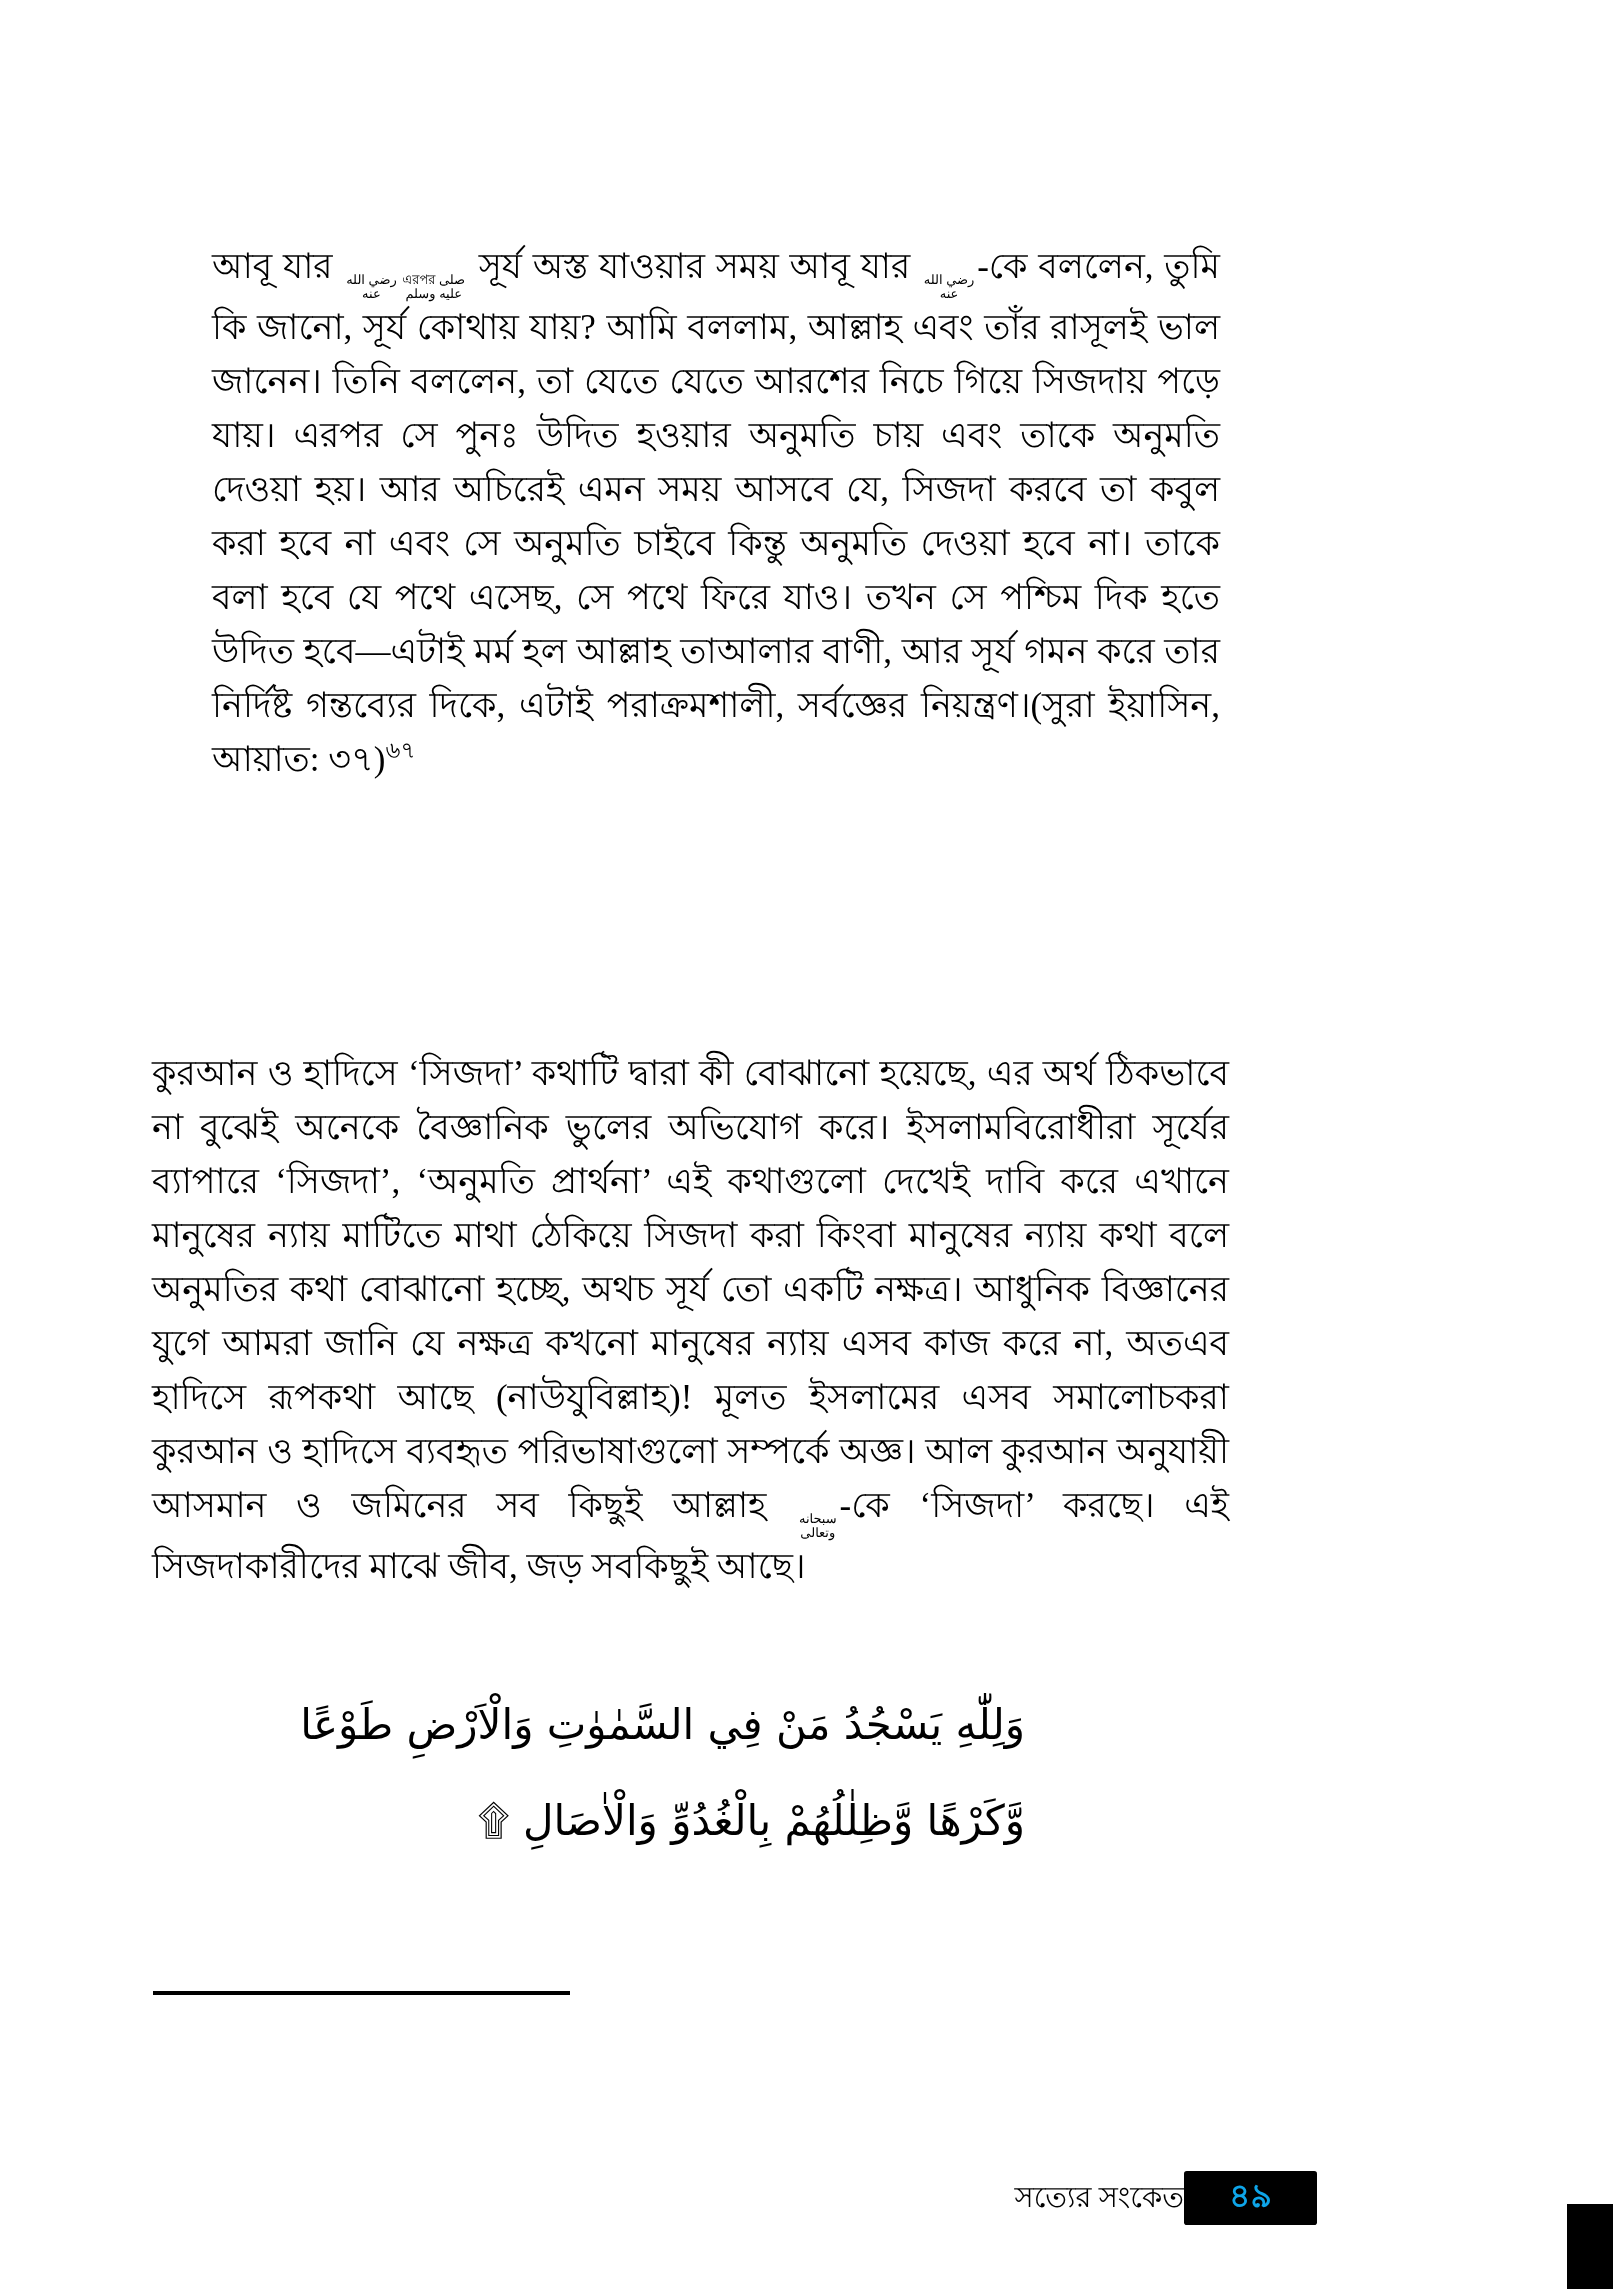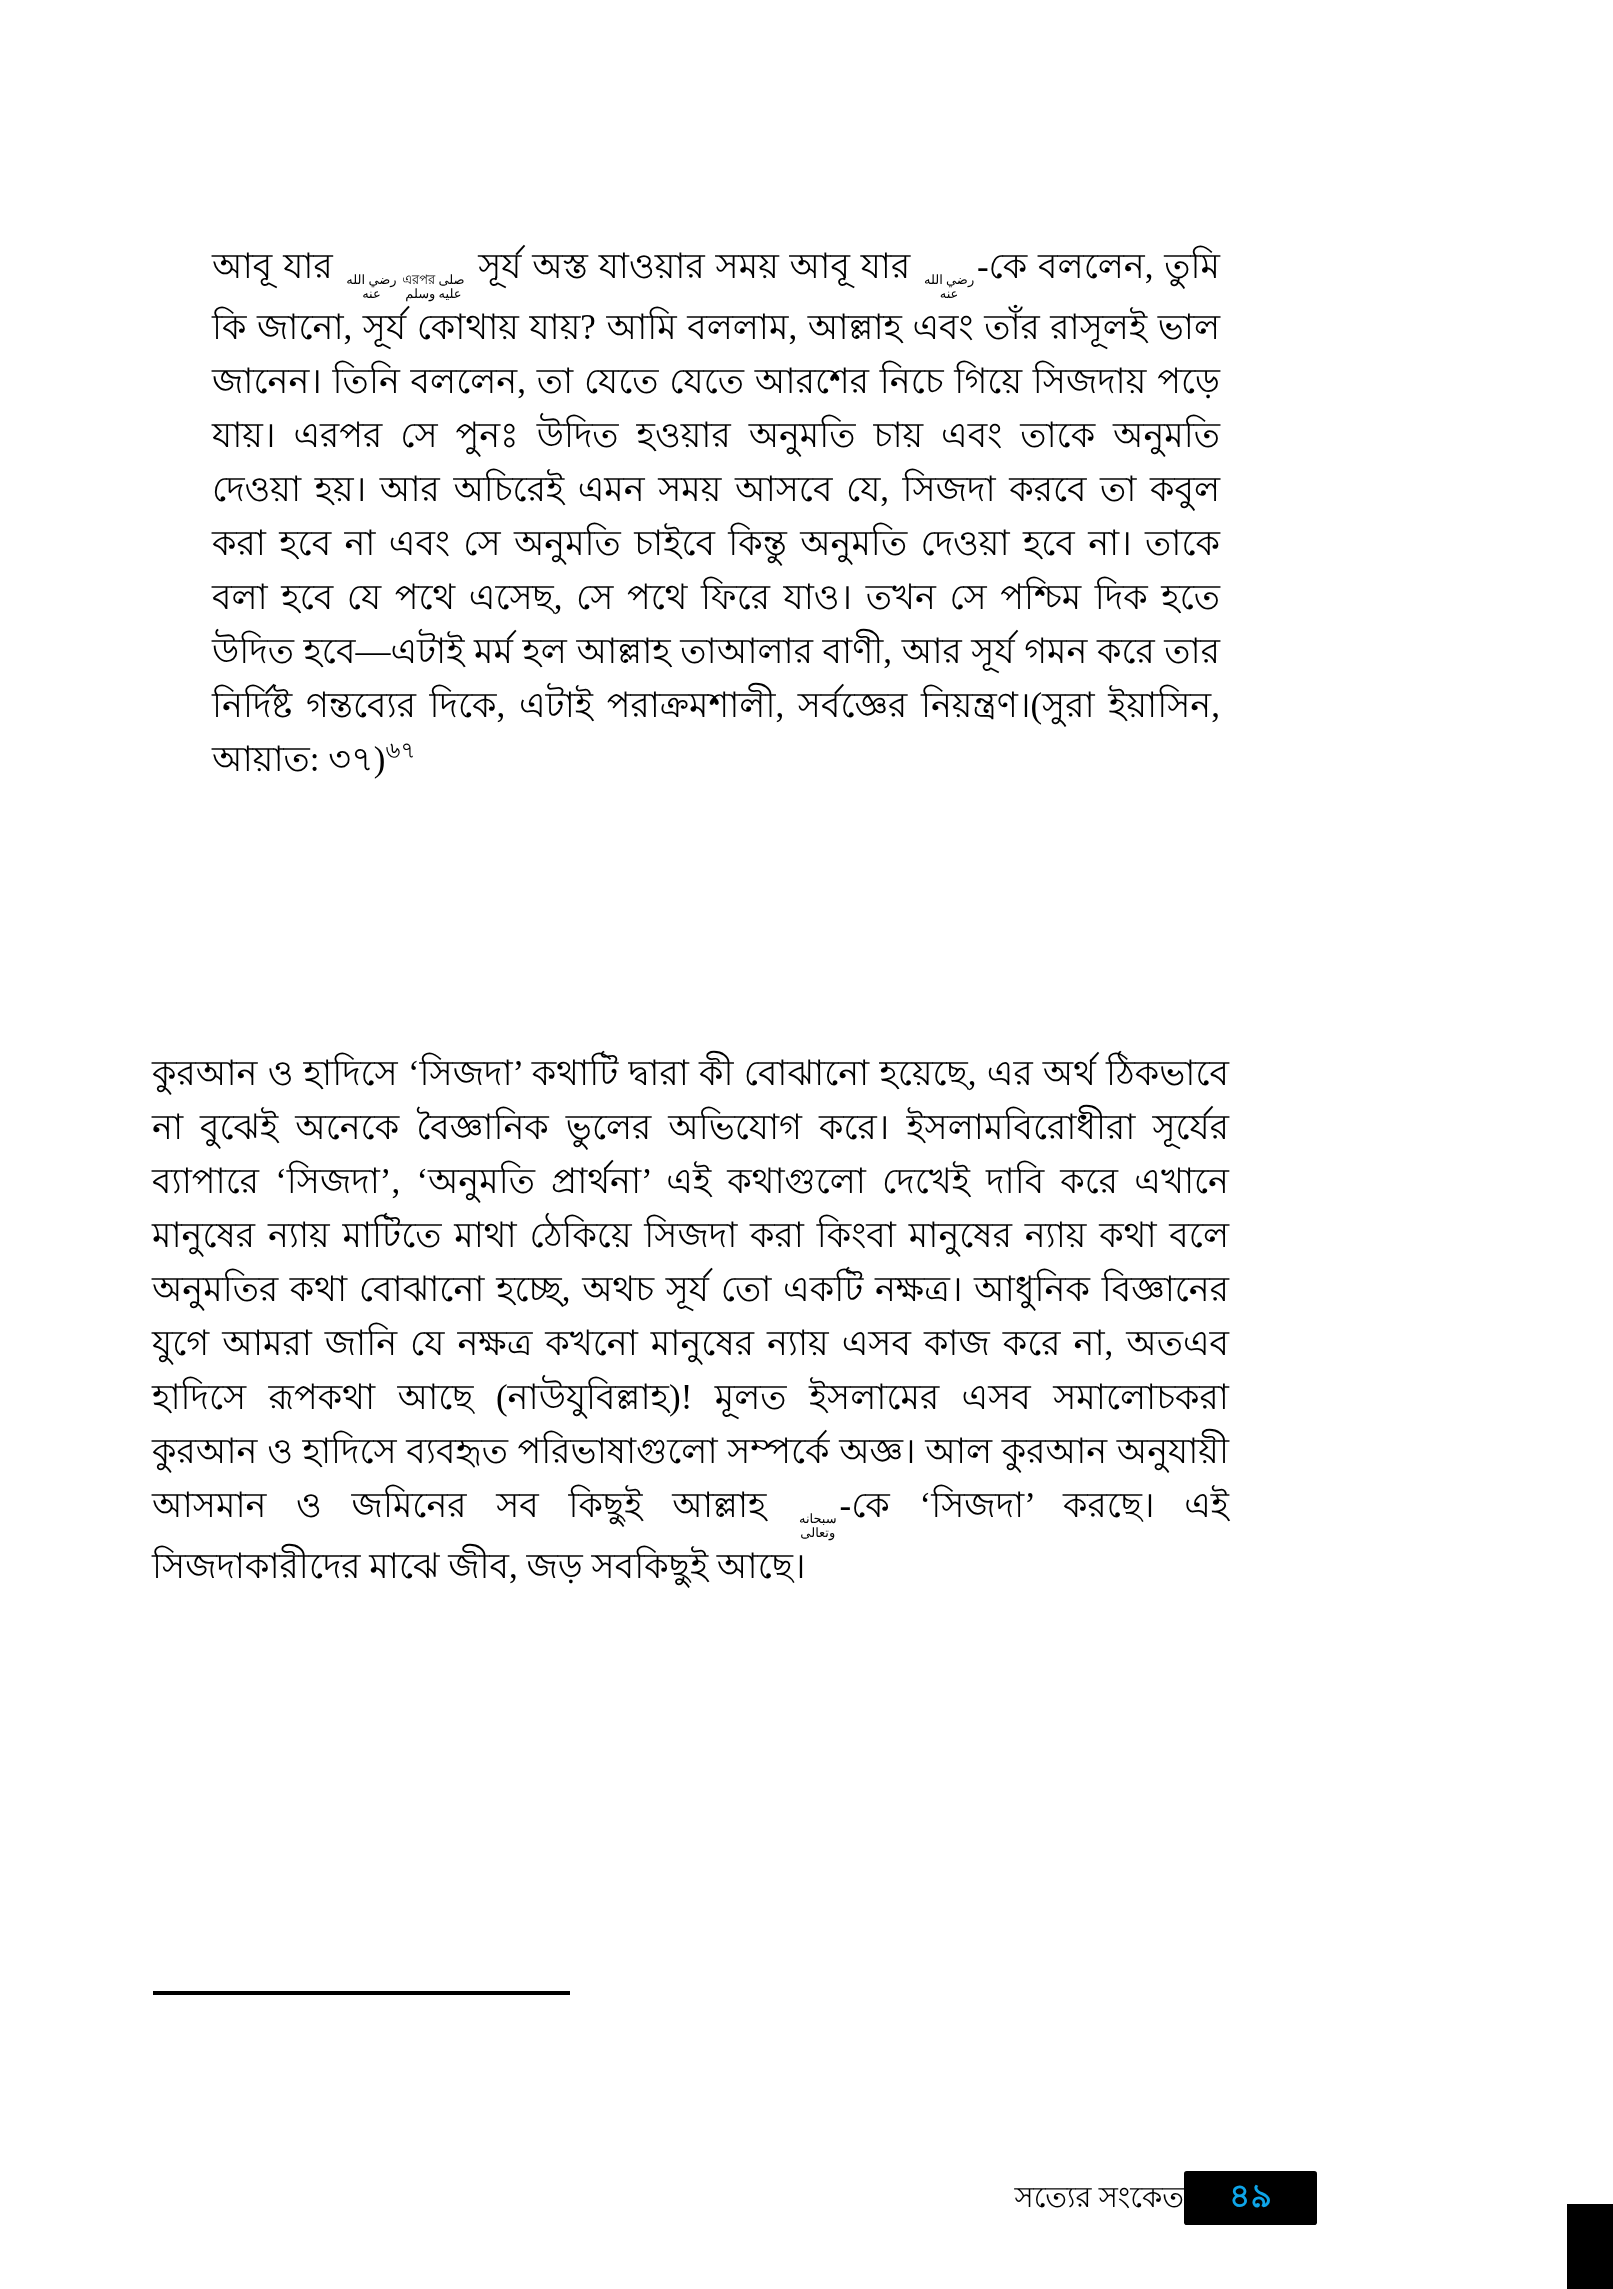--- a/index.html
+++ b/index.html
@@ -14,21 +14,21 @@
     position:absolute;left:212px;top:205px;width:1008px;
     font-size:35px;line-height:54px;text-align:justify;
   }
   .quote b{font-weight:400;}
   .fn-mark{
     font-size:23px;position:relative;top:-13px;line-height:0;
   }
   .sym{
     display:inline-flex;flex-direction:column;align-items:center;justify-content:center;
     font-size:13px;line-height:1.1;vertical-align:-5.5px;
-    direction:rtl;font-family:Liberation Serif, serif;
+    direction:rtl;font-family:Liberation Sans, sans-serif;
     padding:0 2.8px;
   }
   .heading{
     position:absolute;left:152px;top:930px;width:1077px;
     font-size:38px;font-weight:700;line-height:1.2;
   }
   .body-par{
     position:absolute;left:152px;top:1012px;width:1077px;
     font-size:35px;line-height:54px;text-align:justify;
   }
@@ -75,20 +75,21 @@
         <span>رضي الله</span>
         <span>عنه</span>
       </span><span>-কে বললেন, </span><b>তুমি কি জানো, সূর্য কোথায় যায়? </b><span>আমি বললাম, আল্লাহ এবং তাঁর রাসূলই ভাল জানেন। তিনি বললেন, </span><b>তা যেতে যেতে আরশের নিচে গিয়ে সিজদায় পড়ে যায়। এরপর সে পুনঃ উদিত হওয়ার অনুমতি চায় এবং তাকে অনুমতি দেওয়া হয়। আর অচিরেই এমন সময় আসবে যে, সিজদা করবে তা কবুল করা হবে না এবং সে অনুমতি চাইবে কিন্তু অনুমতি দেওয়া হবে না। তাকে বলা হবে যে পথে এসেছ, সে পথে ফিরে যাও। তখন সে পশ্চিম দিক হতে উদিত হবে—এটাই মর্ম হল আল্লাহ তাআলার বাণী, আর সূর্য গমন করে তার নির্দিষ্ট গন্তব্যের দিকে, এটাই পরাক্রমশালী, সর্বজ্ঞের নিয়ন্ত্রণ।</b><span>(সুরা ইয়াসিন, আয়াত: ৩৭)</span><span class="fn-mark">৬৭</span></p>
 
 
   <p class="body-par"><span>কুরআন ও হাদিসে ‘সিজদা’ কথাটি দ্বারা কী বোঝানো হয়েছে, এর অর্থ ঠিকভাবে না বুঝেই অনেকে বৈজ্ঞানিক ভুলের অভিযোগ করে। ইসলামবিরোধীরা সূর্যের ব্যাপারে ‘সিজদা’, ‘অনুমতি প্রার্থনা’ এই কথাগুলো দেখেই দাবি করে এখানে মানুষের ন্যায় মাটিতে মাথা ঠেকিয়ে সিজদা করা কিংবা মানুষের ন্যায় কথা বলে অনুমতির কথা বোঝানো হচ্ছে, অথচ সূর্য তো একটি নক্ষত্র। আধুনিক বিজ্ঞানের যুগে আমরা জানি যে নক্ষত্র কখনো মানুষের ন্যায় এসব কাজ করে না, অতএব হাদিসে রূপকথা আছে (নাউযুবিল্লাহ)! মূলত ইসলামের এসব সমালোচকরা কুরআন ও হাদিসে ব্যবহৃত পরিভাষাগুলো সম্পর্কে অজ্ঞ। আল কুরআন অনুযায়ী আসমান ও জমিনের সব কিছুই আল্লাহ </span><span class="sym">
         <span>سبحانه</span>
         <span>وتعالى</span>
       </span><span>-কে ‘সিজদা’ করছে। এই সিজদাকারীদের মাঝে জীব, জড় সবকিছুই আছে।</span></p>
 
+  <p class="arabic"><span>وَلِلّٰهِ يَسْجُدُ مَنْ فِي السَّمٰوٰتِ وَالْاَرْضِ طَوْعًا وَّكَرْهًا وَّظِلٰلُهُمْ بِالْغُدُوِّ وَالْاٰصَالِ</span> <span>۩</span></p>
 
   <div class="fn-rule"></div>
 
   <div class="footer">
     <span>সত্যের সংকেত</span>
     <span class="page-badge">৪৯</span>
   </div>
 
   <div class="side-tab"></div>
 

